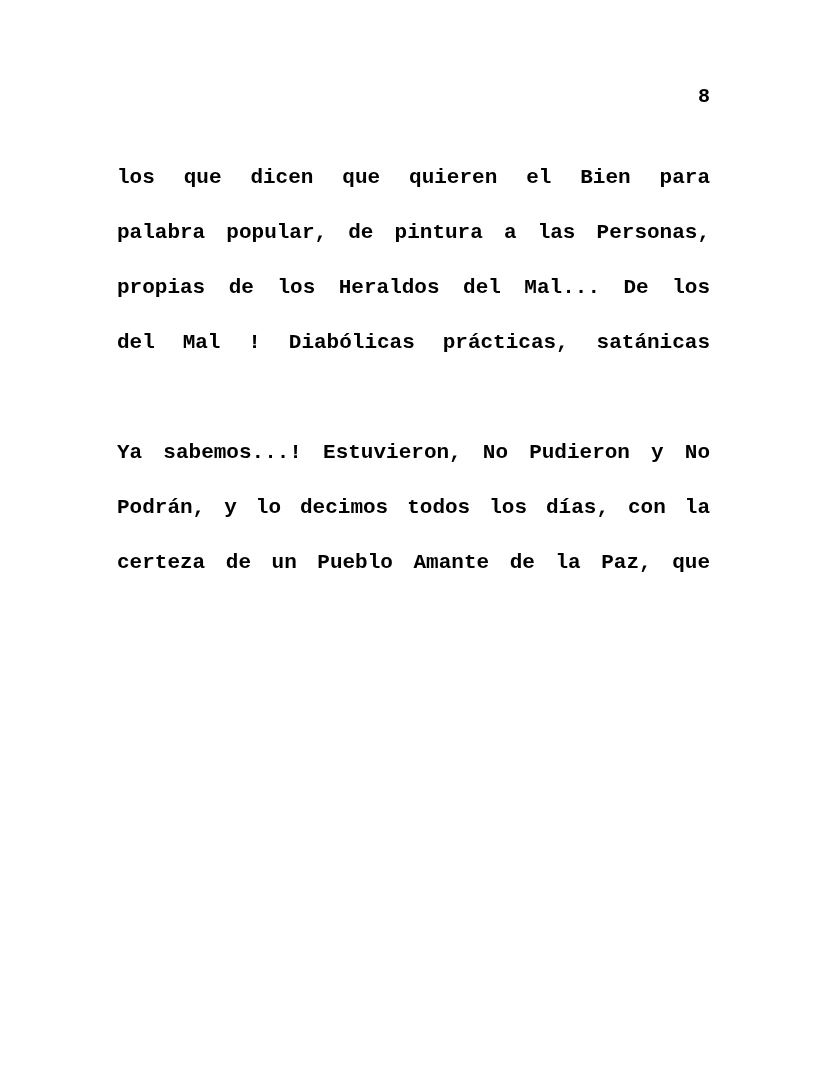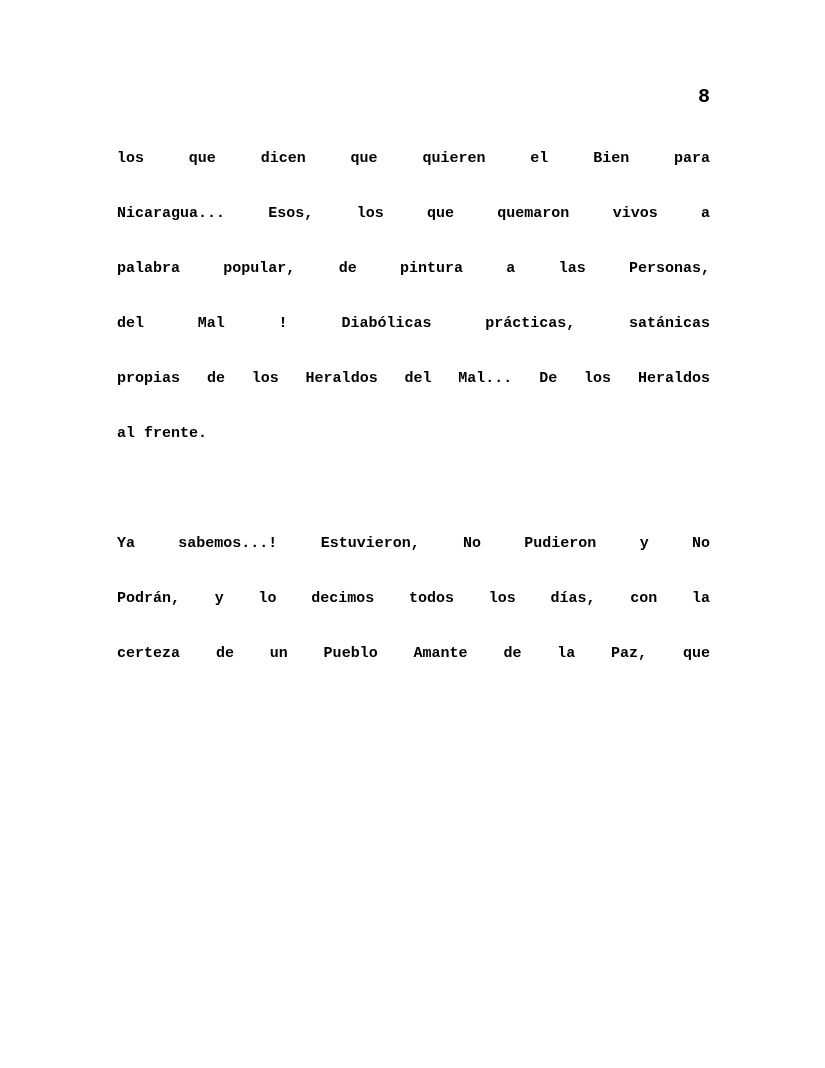--- a/index.html
+++ b/index.html
@@ -20,23 +20,23 @@
   .page-number {
     position: absolute;
     top: 85px;
     left: 698px;
     font-size: 20px;
     letter-spacing: 0;
   }
   .text-block {
     position: absolute;
     left: 117px;
-    top: 131px;
+    top: 150px;
     width: 593px;
-    font-size: 15px;
+    font-size: 21px;
   }
   .line {
     height: 55px;
     line-height: 55px;
     text-align: justify;
     text-align-last: justify;
     white-space: normal;
     overflow: hidden;
   }
   .line.para-end {
@@ -50,25 +50,23 @@
 <body>
 
 <div class="page">
 
   <div class="page-number">8</div>
 
   <div class="text-block">
 
     <div class="paragraph">
       <div class="line">los que dicen que quieren el Bien para</div>
-      <div class="line">Nicaragua... Esos, los que quemaron vivos a</div>
       <div class="line">palabra popular, de pintura a las Personas,</div>
+      <div class="line">propias de los Heraldos del Mal... De los Heraldos</div>
       <div class="line">del Mal ! Diabólicas prácticas, satánicas</div>
-      <div class="line">propias de los Heraldos del Mal... De los Heraldos</div>
-      <div class="line para-end">al frente.</div>
     </div>
 
     <div class="para-gap"></div>
 
     <div class="paragraph">
       <div class="line">Ya sabemos...! Estuvieron, No Pudieron y No</div>
       <div class="line">Podrán, y lo decimos todos los días, con la</div>
       <div class="line">certeza de un Pueblo Amante de la Paz, que</div>
     </div>
 

